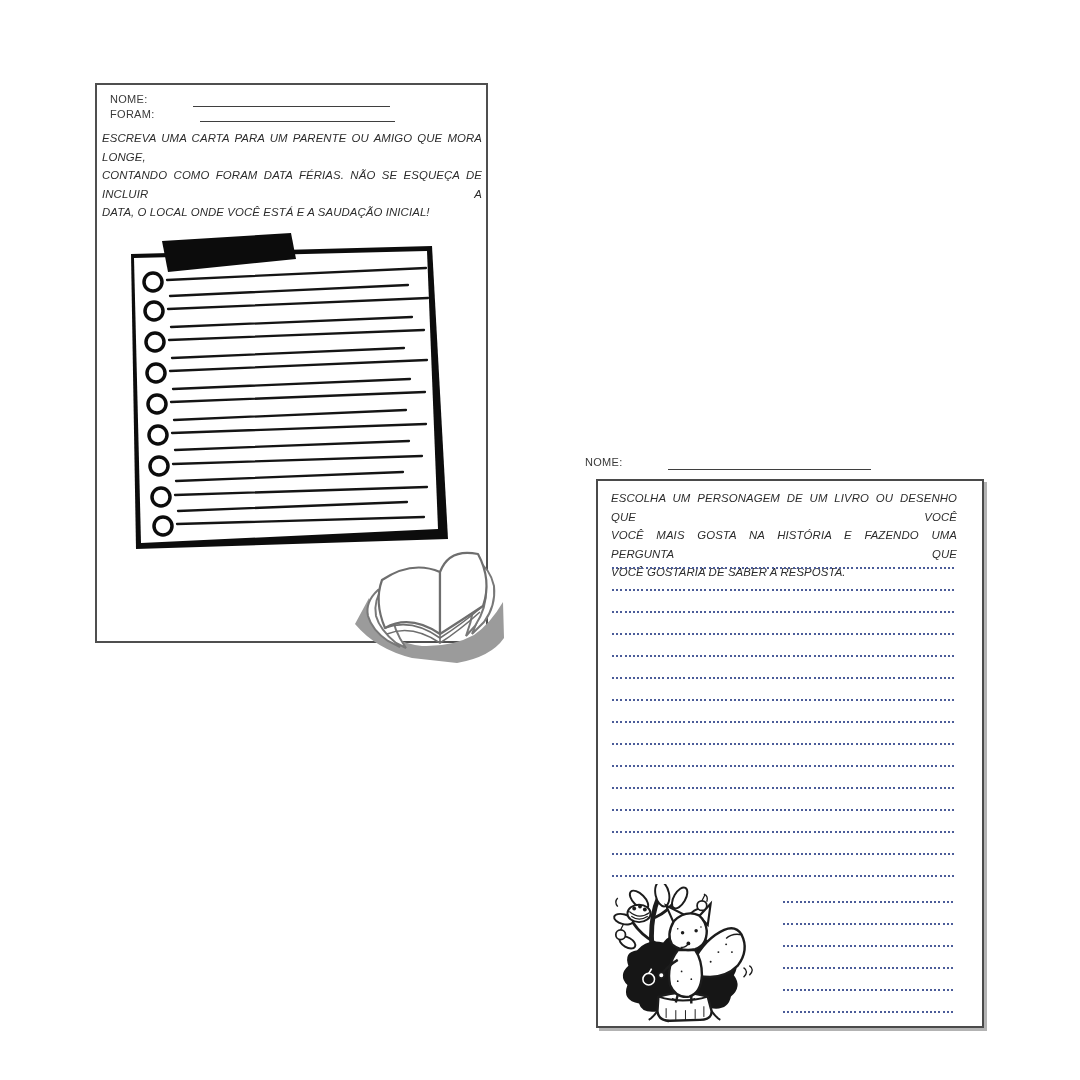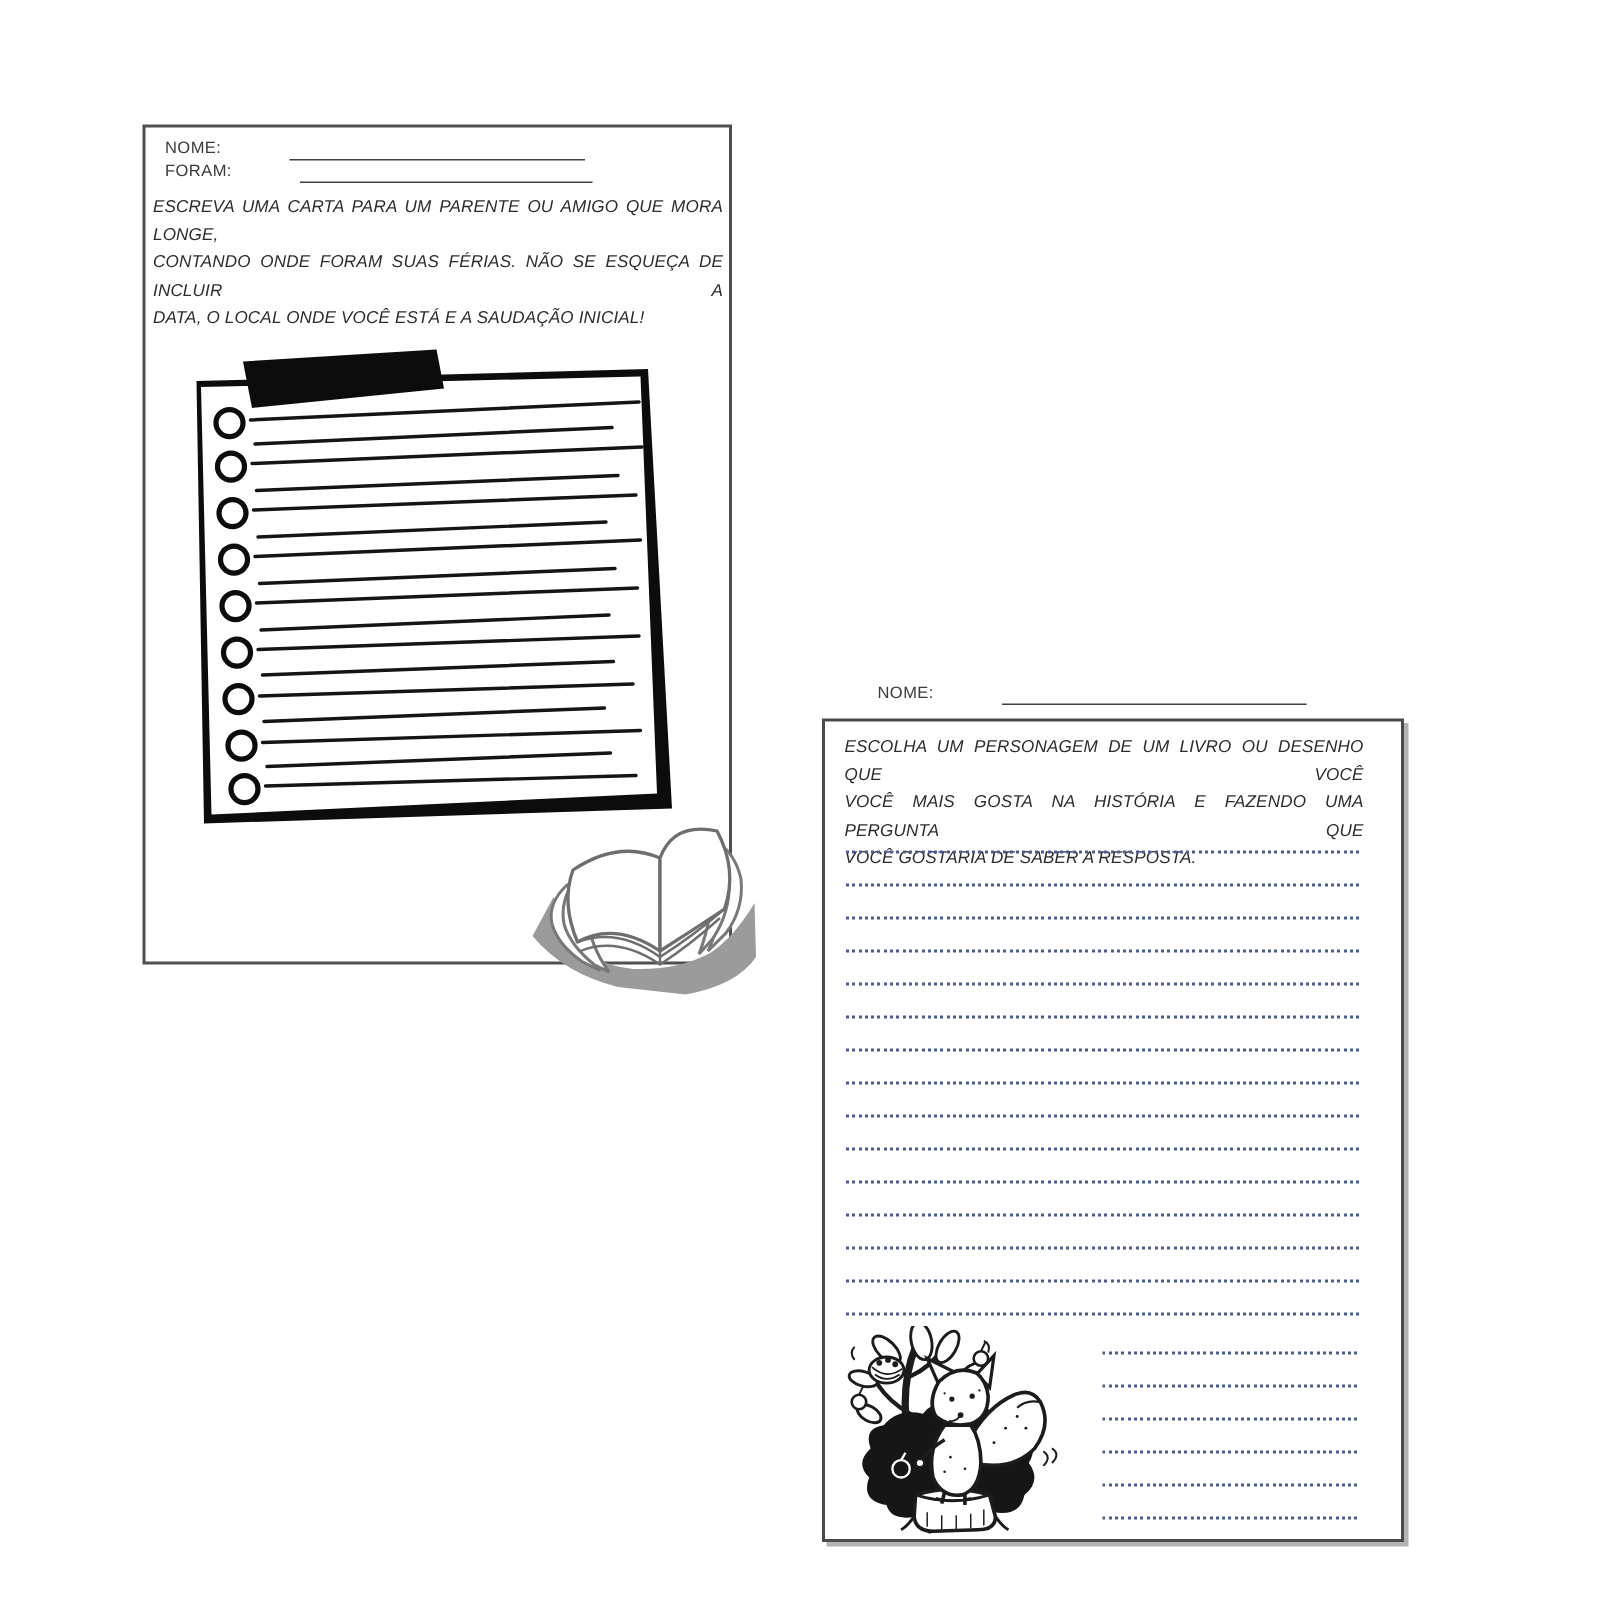--- a/index.html
+++ b/index.html
@@ -18,21 +18,21 @@
 
   .instr{font-style:italic;font-size:11.4px;line-height:18.6px;color:#2c2c2c;letter-spacing:.1px;}
   .instr .j{text-align:justify;text-align-last:justify;}
   .instr-left{position:absolute;left:5px;top:44px;width:380px;}
 
   .notepad{position:absolute;left:28px;top:143px;width:355px;height:340px;}
   .book{position:absolute;left:255px;top:461px;width:168px;height:128px;}
 
   
   .nome-right{position:absolute;left:585px;top:455px;}
-  .page-right{position:absolute;left:548px;top:479px;width:388px;height:549px;
+  .page-right{position:absolute;left:596px;top:479px;width:388px;height:549px;
               box-sizing:border-box;border:2px solid #4a4a4a;background:#fff;
               box-shadow:3px 3px 0 #b3b3b3;overflow:hidden;}
   .instr-right{position:absolute;left:13px;top:8px;width:346px;}
   .lines-full{position:absolute;left:14px;top:86px;width:344px;}
   .lines-short{position:absolute;left:185px;top:420px;width:172px;}
   .dotline{height:22px;position:relative;}
   .dotline::before{content:"";position:absolute;top:0;left:0;right:0;height:2px;
      background-image:repeating-linear-gradient(90deg,var(--line-color,#4b5c99) 0 2px,transparent 2px 4.2px);}
   .fox{position:absolute;left:12px;top:403px;width:150px;height:142px;}
 </style>
@@ -49,21 +49,21 @@
         <span class="uline ul-left"></span>
       </div>
       <div class="row">
         <span class="lbl">FORAM:</span>
         <span class="uline ul-left" style="width:195px"></span>
       </div>
     </div>
 
     <div class="instr instr-left">
       <div class="j">ESCREVA UMA CARTA PARA UM PARENTE OU AMIGO QUE MORA LONGE,</div>
-      <div class="j">CONTANDO ONDE FORAM SUAS FÉRIAS. NÃO SE ESQUEÇA DE INCLUIR A</div>
+      <div class="j">CONTANDO COMO FORAM DATA FÉRIAS. NÃO SE ESQUEÇA DE INCLUIR A</div>
       <div>DATA, O LOCAL ONDE VOCÊ ESTÁ E A SAUDAÇÃO INICIAL!</div>
     </div>
 
     <svg class="notepad" viewBox="0 0 355 340">
 
       <polygon points="6,26 307,18 323,311 11,321" fill="#0c0c0c"></polygon>
       <polygon points="9,30 302,23 313,301 16,315" fill="#ffffff"></polygon>
 
       <polygon points="37,13 166,5 171,31 43,44" fill="#0c0c0c"></polygon>
 

